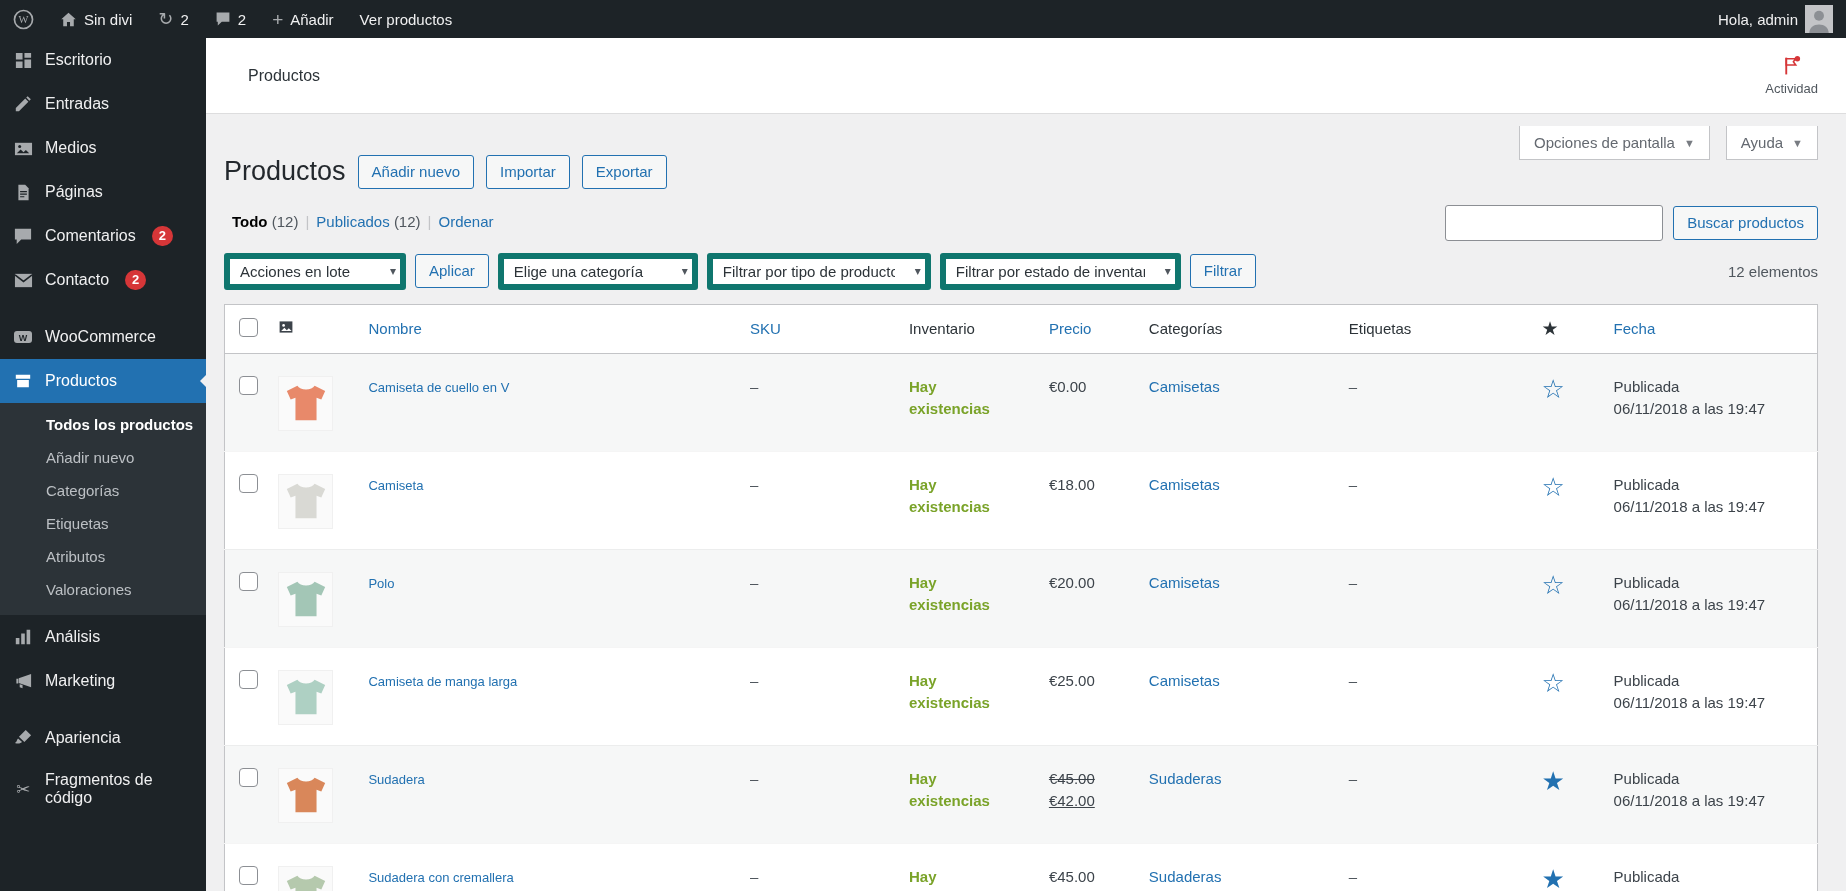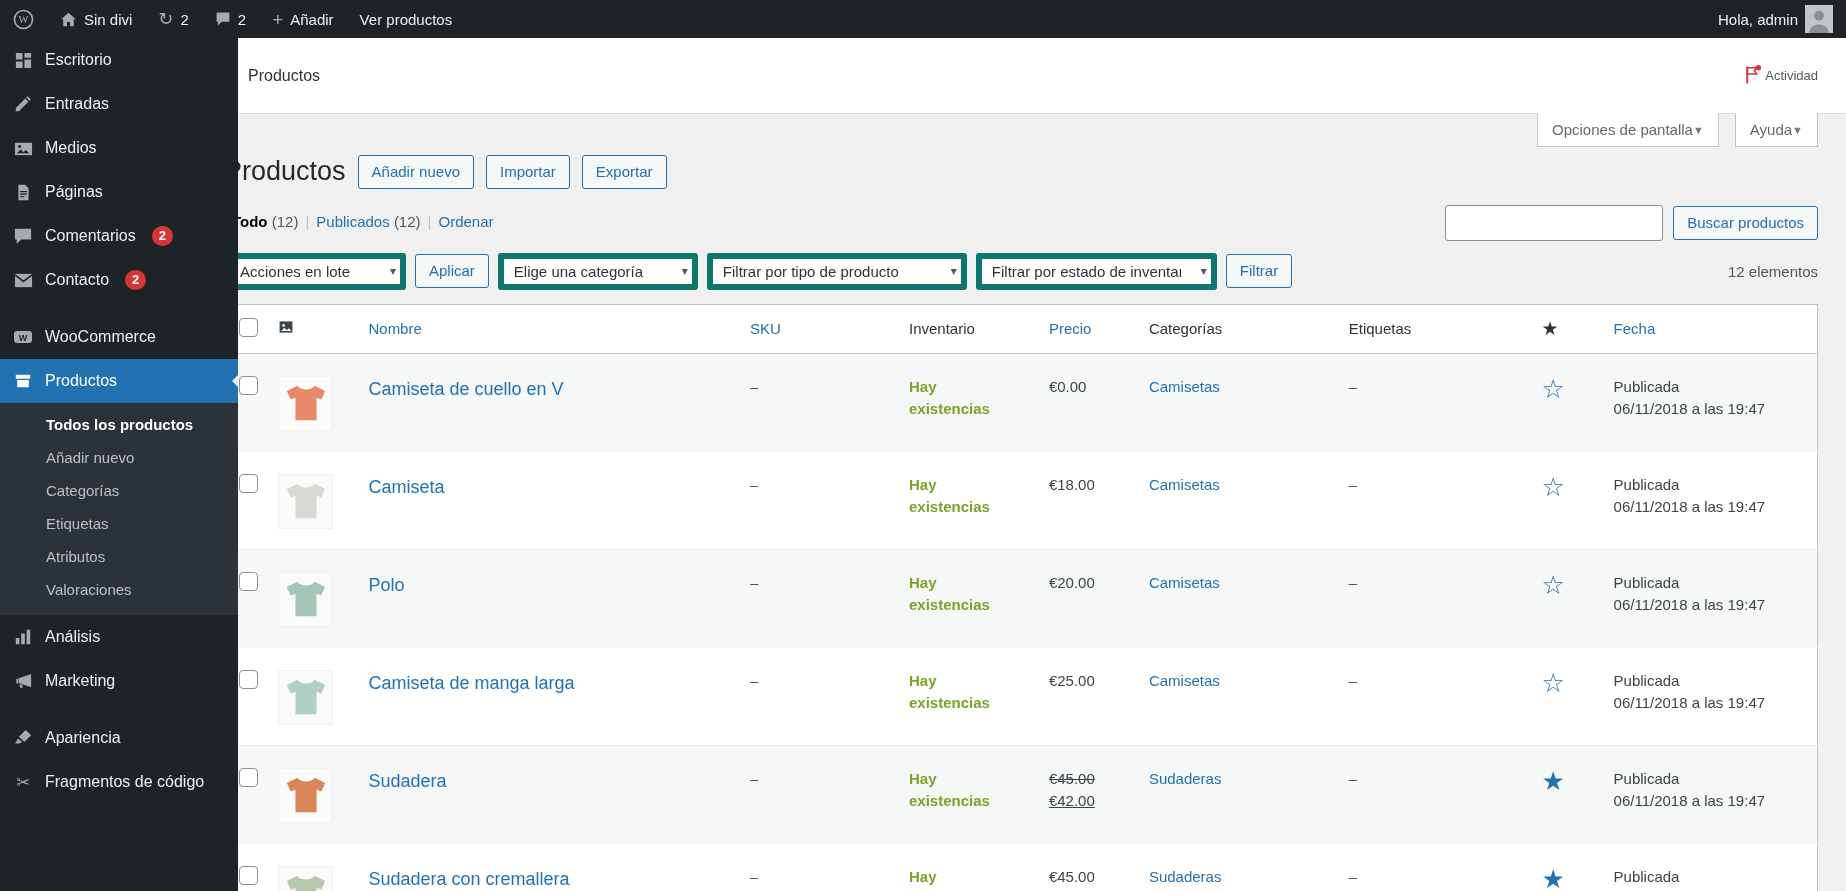--- a/index.html
+++ b/index.html
@@ -17,21 +17,21 @@
     background:#1d2327; color:#f0f0f1; display:flex; align-items:center; font-size:15px;
   }
   .ab-item { display:flex; align-items:center; gap:7px; padding:0 13px; height:100%; color:#f0f0f1; }
   .ab-icon { color:#a7aaad; display:flex; align-items:center; }
   .ab-plus { font-size:19px; line-height:1; color:#a7aaad; }
   .ab-spacer { flex:1; }
   .ab-avatar { width:28px; height:28px; overflow:hidden; }
 
   
   #sidebar {
-    position:fixed; top:38px; left:0; bottom:0; width:238px; z-index:50;
+    position:fixed; top:38px; left:0; bottom:0; width:206px; z-index:50;
     background:#1d2327; color:#f0f0f1;
   }
   .menu-item { position:relative; display:flex; align-items:center; gap:11px; padding:11px 8px 11px 12px; font-size:16px; cursor:pointer; }
   .menu-icon { width:22px; height:22px; flex:none; color:#a7aaad; display:flex; align-items:center; justify-content:center; font-size:17px; }
   .menu-item.sep-top { margin-top:13px; }
   .menu-item.active { background:#2271b1; color:#fff; }
   .menu-item.active .menu-icon { color:#fff; }
   .menu-item.active::after {
     content:""; position:absolute; right:0; top:50%; transform:translateY(-50%);
     border:6px solid transparent; border-right-color:#f0f0f1;
@@ -44,27 +44,27 @@
   .submenu-item { padding:8px 10px 8px 46px; font-size:15px; color:#bcc0c4; cursor:pointer; }
   .submenu-item.current { color:#fff; font-weight:700; }
 
   
   #content { margin-left:198px; margin-top:38px; position:relative; min-height:853px; }
   .wc-header {
     background:#fff; height:75px; display:flex; align-items:center; justify-content:space-between;
     padding:0 28px 0 50px; box-shadow:0 1px 0 rgba(0,0,0,.08);
   }
   .wc-breadcrumb { font-size:16px; color:#2c3338; font-weight:500; }
-  .activity-btn { display:flex; flex-direction:row; align-items:center; gap:2px; cursor:pointer; }
+  .activity-btn { display:flex; flex-direction:column; align-items:center; gap:2px; cursor:pointer; }
   .activity-btn .label { font-size:13px; color:#50575e; }
 
   .screen-tabs { position:absolute; top:75px; right:28px; display:flex; gap:16px; z-index:10; }
   .screen-tab {
     background:#fff; border:1px solid #c3c4c7; border-top:none; padding:8px 14px;
-    font-size:15px; color:#646970; display:flex; align-items:center; cursor:pointer;
+    font-size:15px; color:#646970; display:flex; align-items:center; gap:9px; cursor:pointer;margin-top:13px;
   }
   .caret { font-size:11px; color:#787c82; }
 
   .wrap { padding:42px 28px 0 26px; }
   .title-row { display:flex; align-items:center; gap:12px; }
   h1.page-title { margin:0; font-size:27px; font-weight:400; color:#23282d; }
   .button {
     display:inline-block; background:#f6f7f7; border:1px solid #2271b1; border-radius:3px;
     color:#2271b1; font-size:15px; padding:5px 13px; line-height:1.45; cursor:pointer;
     font-family:inherit;
@@ -80,38 +80,38 @@
   .search-input { width:218px; height:36px; border:1px solid #8c8f94; border-radius:3px; background:#fff; padding:0 9px; font-size:15px; font-family:inherit; }
 
   .filters-row { display:flex; align-items:center; gap:9px; margin-top:12px; }
   .select-wrap { position:relative; display:inline-block; }
   .select-wrap::after { content:"▾"; position:absolute; right:10px; top:50%; transform:translateY(-50%); font-size:12px; color:#50575e; pointer-events:none; }
   select {
     appearance:none; -webkit-appearance:none; -moz-appearance:none;
     border:6px solid #0f766e; border-radius:3px; background:#fff; color:#2c3338;
     height:37px; padding:0 30px 0 10px; font-size:15px; font-family:inherit; cursor:pointer;
   }
-  .sel-bulk { width:182px; } .sel-cat { width:200px; } .sel-type { width:260px; } .sel-stock { width:241px; }
+  .sel-bulk { width:182px; } .sel-cat { width:200px; } .sel-type { width:224px; } .sel-stock { width:241px; }
   .items-count { margin-left:auto; color:#50575e; font-size:15px; }
 
   
   table.list { width:100%; margin-top:14px; border-collapse:collapse; background:#fff; border:1px solid #c3c4c7; box-shadow:0 1px 1px rgba(0,0,0,.04); }
   thead th { text-align:left; padding:13px 10px; font-size:15px; font-weight:400; color:#2c3338; border-bottom:1px solid #c3c4c7; }
   thead th a { color:#2271b1; }
   tbody tr.odd { background:#f6f7f7; }
   tbody tr { border-top:1px solid rgba(0,0,0,.04); }
   tbody th, tbody td { padding:22px 10px 20px; vertical-align:top; font-size:15px; line-height:1.45; }
   .col-cb { width:44px; text-align:left; padding-left:14px; }
   input[type="checkbox"] {
     appearance:none; -webkit-appearance:none; width:19px; height:19px; margin:0;
     border:1px solid #8c8f94; border-radius:4px; background:#fff; cursor:pointer;
   }
   .img-icon { display:inline-flex; color:#3c434a; }
   .thumb { width:55px; height:55px; background:#fafafa; display:flex; align-items:center; justify-content:center; border:1px solid rgba(0,0,0,.04); }
-  .row-title { color:#2271b1; font-size:18px; font-weight:500; }
+  .row-title { color:#2271b1; font-size:13px; font-weight:500; }
   .muted { color:#50575e; }
   .instock { display:block; max-width:92px; color:#7aa329; font-weight:700; }
   .price-del { display:block; text-decoration:line-through; color:#3c434a; }
   .price-ins { display:block; text-decoration:underline; color:#3c434a; font-weight:500; }
   .price-del:empty, .price-ins:empty, .amount:empty { display:none; }
   td.col-cat a { color:#2271b1; }
   .star { font-size:26px; line-height:1; cursor:pointer; }
   .star.outline::before { content:"☆"; color:#2271b1; }
   .star.filled::before { content:"★"; color:#2271b1; }
   .star.header-star { font-size:19px; cursor:default; }

